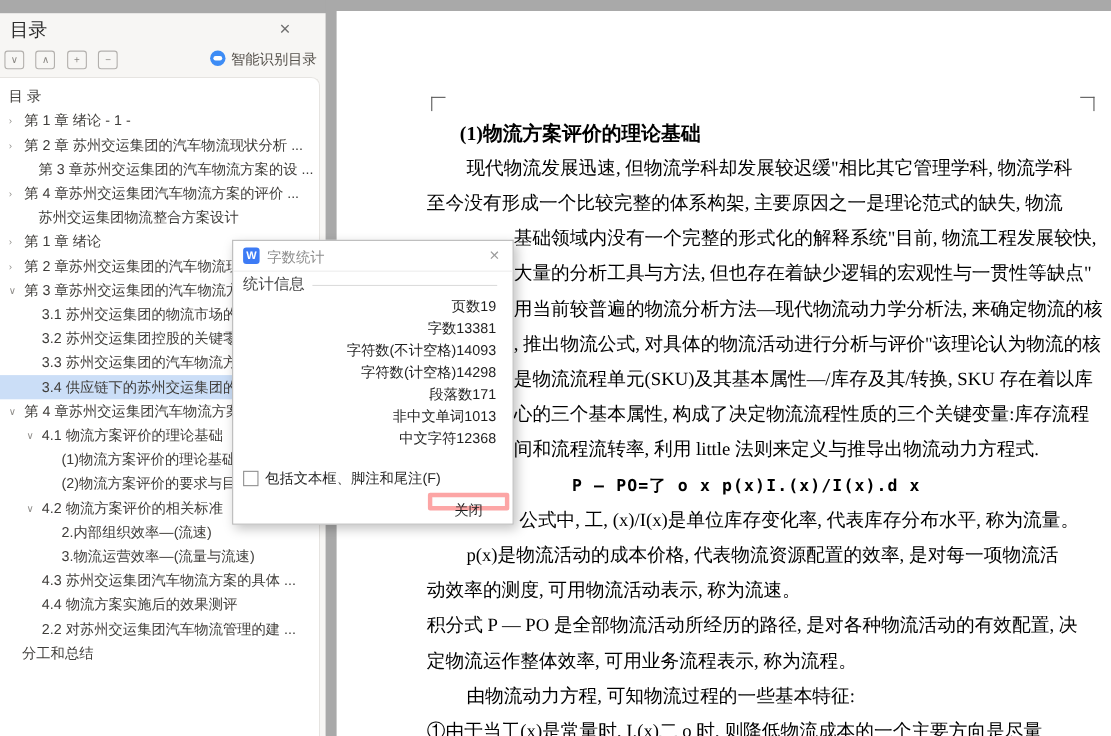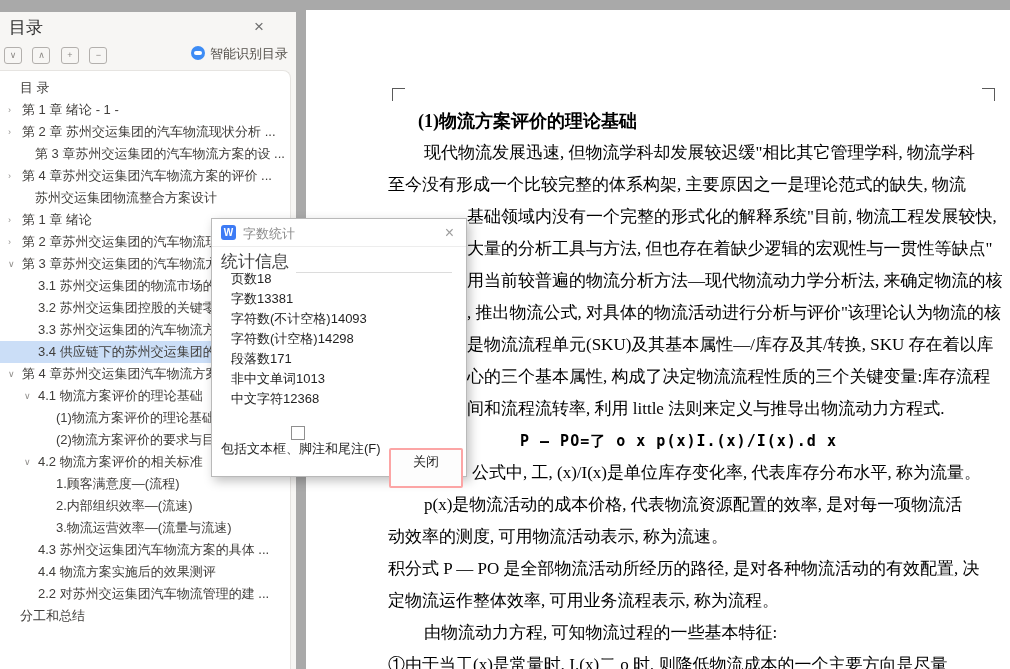--- a/index.html
+++ b/index.html
@@ -39,45 +39,45 @@
   .smart{position:absolute;right:8px;top:1px;font-size:13px;color:#55514b;}
   .smart-icon{display:inline-block;width:14px;height:14px;border-radius:50%;background:#3d8cf5;
     vertical-align:-2px;margin-right:5px;position:relative;}
   .smart-icon::after{content:"";position:absolute;left:3px;top:5px;width:8px;height:4px;border-radius:2px;background:#fff;}
   .toc-panel{position:absolute;top:58px;left:0;width:291px;height:611px;background:#ffffff;
     border-top:1px solid #e6e4e1;border-right:1px solid #e6e4e1;border-top-right-radius:8px;
     padding-top:6px;box-sizing:border-box;overflow:hidden;}
   .toc-row{height:22px;font-size:13px;color:#3f3d3a;white-space:nowrap;overflow:hidden;
     display:flex;align-items:center;}
   .chev{flex:0 0 14px;width:14px;color:#8f8d8a;font-size:9px;text-align:left;}
-  .it16{padding-left:20px;}
+  .it16{padding-left:8px;}
   .i0{padding-left:8px;}
   .i0t{padding-left:35px;}
   .i1{padding-left:24px;}
   .i1t{padding-left:38px;}
   .i2{padding-left:56px;}
   .i00{padding-left:20px;}
   .sel{background:#cbdef7;}
   
   .dialog{position:absolute;left:211px;top:218px;width:256px;height:259px;background:#fff;
     border:1px solid #b9b9b9;box-shadow:3px 4px 10px rgba(0,0,0,.25);box-sizing:border-box;font-size:13px;}
   .dlg-titlebar{position:absolute;left:0;top:0;right:0;height:27px;border-bottom:1px solid #ededed;}
   .dlg-logo{position:absolute;left:9px;top:6px;width:15px;height:15px;background:#3d7bf5;border-radius:3px;
     color:#fff;font-size:10px;font-weight:bold;text-align:center;line-height:15px;}
   .dlg-name{position:absolute;left:31px;top:6px;color:#8c8c8c;font-size:13px;}
   .dlg-close{position:absolute;right:7px;top:4px;width:19px;height:19px;color:#9d9d9d;font-size:16px;
     line-height:19px;text-align:center;}
-  .grp-legend{position:absolute;left:9px;right:14px;top:31px;display:flex;align-items:flex-end;
-    color:#454545;font-size:17px;}
+  .grp-legend{position:absolute;left:9px;right:14px;top:31px;display:flex;align-items:center;
+    color:#454545;font-size:14px;}
   .grp-legend::after{content:"";flex:1;height:1px;background:#dcdcdc;margin-left:7px;}
   .stats{position:absolute;left:19px;right:15px;top:50px;}
-  .stat-row{display:flex;justify-content:flex-start;height:20px;line-height:20px;color:#1f1f1f;}
-  .chk-row{position:absolute;left:9px;top:207px;display:flex;align-items:center;color:#1f1f1f;font-size:13px;flex-direction:column;}
+  .stat-row{display:flex;justify-content:flex-end;height:20px;line-height:20px;color:#1f1f1f;}
+  .chk-row{position:absolute;left:9px;top:207px;display:flex;align-items:center;color:#1f1f1f;font-size:13px;}
   .chk-box{width:12px;height:12px;border:1px solid #8f8f8f;background:#fff;margin-right:6px;flex:0 0 12px;}
-  .close-btn{position:absolute;left:177px;top:229px;width:74px;height:40px;border:2px solid #fca5a5;
+  .close-btn{position:absolute;left:177px;top:229px;width:74px;height:16px;border:4px solid #fca5a5;
     background:#fdfdfd;color:#1f1f1f;font-size:13px;text-align:center;line-height:23px;
     box-sizing:border-box;border-radius:2px;}
 </style>
 </head>
 <body>
 
 <div class="doc-area">
   <div class="page">
     <div class="mark mark-tl"></div>
     <div class="mark mark-tr"></div>
@@ -172,23 +172,20 @@
         <span>(1)物流方案评价的理论基础</span>
       </div>
     <div class="toc-row i2">
         <span>(2)物流方案评价的要求与目的</span>
       </div>
     <div class="toc-row i1">
         <span class="chev">∨</span>
         <span>4.2 物流方案评价的相关标准</span>
       </div>
     <div class="toc-row i2">
-        <span>1.顾客满意度—(流程)</span>
-      </div>
-    <div class="toc-row i2">
         <span>2.内部组织效率—(流速)</span>
       </div>
     <div class="toc-row i2">
         <span>3.物流运营效率—(流量与流速)</span>
       </div>
     <div class="toc-row i1t">
         <span>4.3 苏州交运集团汽车物流方案的具体 ...</span>
       </div>
     <div class="toc-row i1t">
         <span>4.4 物流方案实施后的效果测评</span>
@@ -207,21 +204,21 @@
     <span class="dlg-logo">W</span>
     <span class="dlg-name">字数统计</span>
     <span class="dlg-close">×</span>
   </div>
   <div class="grp-legend">
       <span>统计信息</span>
     </div>
   <div class="stats">
     <div class="stat-row">
         <span>页数</span>
-        <span>18</span>
+        <span>19</span>
       </div>
     <div class="stat-row">
         <span>字数</span>
         <span>13381</span>
       </div>
     <div class="stat-row">
         <span>字符数(不计空格)</span>
         <span>14093</span>
       </div>
     <div class="stat-row">

